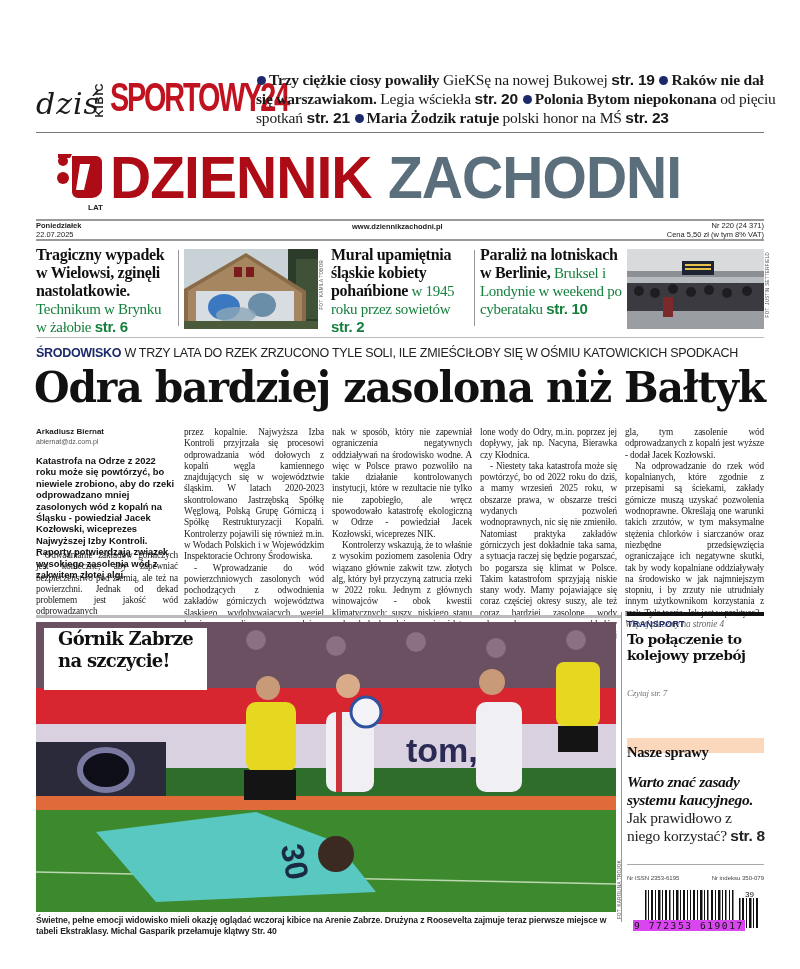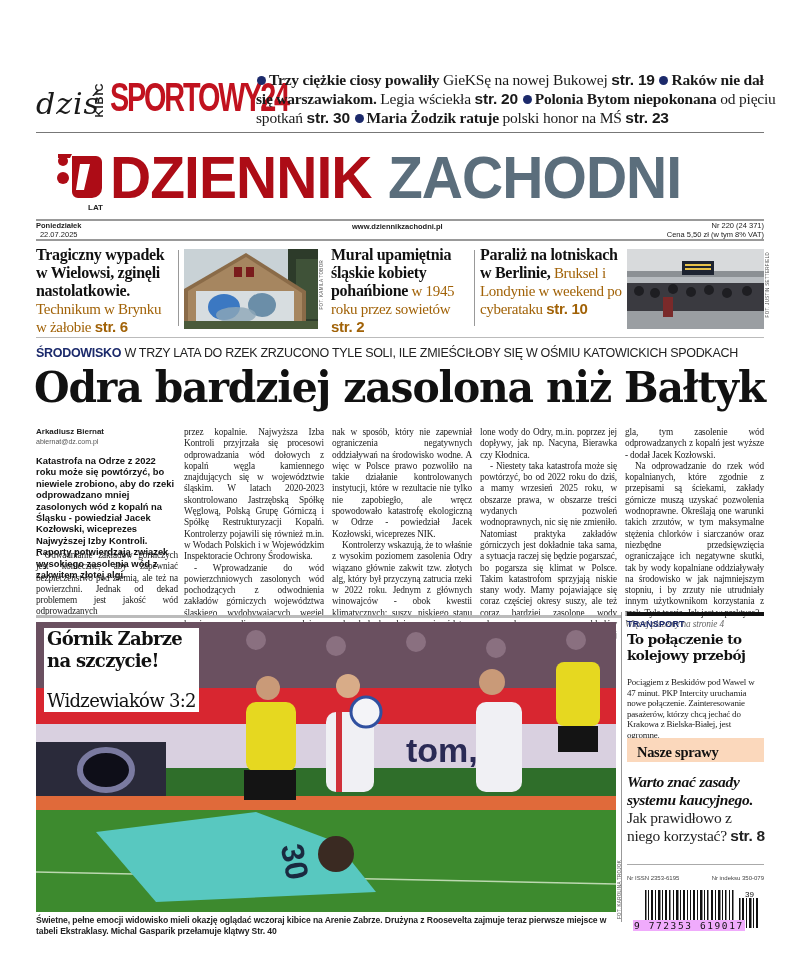--- a/index.html
+++ b/index.html
@@ -19,29 +19,29 @@
   .dot { display: inline-block; width: 9px; height: 9px; border-radius: 50%; background: #1c2a6b; margin: 0 3px 1px 1px; vertical-align: middle; }
   .rule-top { left: 36px; top: 132px; width: 728px; height: 1px; background: #777; }
 
   
   .logo-80 { left: 56px; top: 150px; width: 46px; height: 50px; }
   .logo-lat { left: 88px; top: 203px; font-family: "Liberation Sans", sans-serif; font-size: 8px; font-weight: bold; color: #222; }
   .mast-dziennik { left: 110px; top: 142px; font-family: "Liberation Sans", sans-serif; font-weight: bold; font-size: 60px; color: #ad0c16; letter-spacing: -1px; line-height: 72px; transform: scaleX(0.95); transform-origin: left top; }
   .mast-zachodni { left: 388px; top: 142px; font-family: "Liberation Sans", sans-serif; font-weight: bold; font-size: 60px; color: #5b6e7c; letter-spacing: -1px; line-height: 72px; transform: scaleX(0.95); transform-origin: left top; }
   .rule-mast1 { left: 36px; top: 219px; width: 728px; height: 2px; background: #999; }
   .rule-mast2 { left: 36px; top: 239px; width: 728px; height: 2px; background: #999; }
-  .meta { font-family: "Liberation Sans", sans-serif; font-size: 7.5px; line-height: 9px; color: #222; text-align: center; }
+  .meta { font-family: "Liberation Sans", sans-serif; font-size: 7.5px; line-height: 9px; color: #222; }
   .meta-left { left: 36px; top: 221px; }
   .meta-left .day { font-weight: bold; }
   .meta-center { left: 352px; top: 222px; font-weight: bold; }
   .meta-right { right: 36px; top: 221px; text-align: right; }
 
   
   .story-h { font-weight: bold; font-size: 16px; line-height: 17px; color: #111; letter-spacing: -0.3px; }
-  .story-b { font-size: 15px; line-height: 17px; color: #a16207; letter-spacing: -0.3px; }
+  .story-b { font-size: 15px; line-height: 17px; color: #15803d; letter-spacing: -0.3px; }
   .str { font-family: "Liberation Sans", sans-serif; font-weight: bold; }
   .s1 { left: 36px; top: 246px; width: 138px; }
   .vsep { width: 1px; background: #999; }
   .vs1 { left: 178px; top: 250px; height: 76px; }
   .img-mural { left: 184px; top: 249px; width: 134px; height: 80px; overflow: hidden; }
   .s2 { left: 331px; top: 246px; width: 138px; }
   .vs2 { left: 474px; top: 250px; height: 76px; }
   .s3 { left: 480px; top: 246px; width: 142px; }
   .img-airport { left: 627px; top: 249px; width: 137px; height: 80px; overflow: hidden; }
   .credit-v { font-family: "Liberation Sans", sans-serif; font-size: 4.5px; color: #555; writing-mode: vertical-rl; transform: rotate(180deg); letter-spacing: 0.3px; }
@@ -65,49 +65,49 @@
   .c5 { left: 625px; top: 427px; width: 139px; }
   .more { font-style: italic; color: #666; text-indent: 0 !important; }
 
   
   .side-topbar { left: 627px; top: 612px; width: 137px; height: 4px; background: #111; }
   .side-sec { left: 627px; top: 619px; font-family: "Liberation Sans", sans-serif; font-weight: bold; font-size: 9px; color: #1c2a6b; letter-spacing: 0.2px; }
   .side-h { left: 627px; top: 631px; width: 137px; font-family: "DejaVu Serif", serif; font-weight: bold; font-size: 13.5px; line-height: 16px; color: #111; letter-spacing: -0.5px; }
   .side-b { left: 627px; top: 677px; width: 137px; font-size: 9px; line-height: 10.6px; color: #222; letter-spacing: -0.2px; }
   .side-b .read { font-style: italic; color: #777; }
   .vs-side { left: 621px; top: 612px; height: 310px; }
-  .nasze { left: 627px; top: 738px; width: 137px; height: 24px; background: #fbd8bc; font-weight: bold; font-size: 14.5px; line-height: 28px; padding-left: 10px; color: #111; letter-spacing: -0.3px; }
+  .nasze { left: 627px; top: 738px; width: 137px; height: 15px; background: #fbd8bc; font-weight: bold; font-size: 14.5px; line-height: 28px; padding-left: 0; color: #111; letter-spacing: -0.3px; }
   .warto { left: 627px; top: 773px; width: 140px; font-size: 15.5px; line-height: 18px; color: #222; letter-spacing: -0.3px; }
   .warto b { color: #111; font-style: italic; }
   .rule-side { left: 627px; top: 864px; width: 137px; height: 1px; background: #aaa; }
   .issn { left: 627px; top: 875px; font-family: "Liberation Sans", sans-serif; font-size: 6px; color: #444; }
   .index { right: 36px; top: 875px; font-family: "Liberation Sans", sans-serif; font-size: 6px; color: #444; }
   .barcode { left: 633px; top: 890px; width: 130px; height: 40px; }
-  .bc-num { left: 633px; top: 920px; font-family: "DejaVu Sans Mono", monospace; font-size: 9.5px; color: #111; letter-spacing: 1.6px; background: #f0abfc; padding: 0 1px; }
+  .bc-num { left: 633px; top: 920px; font-family: "DejaVu Sans Mono", monospace; font-size: 9.5px; color: #111; letter-spacing: 1.6px; background: #d946ef; padding: 0 1px; }
 
   
   .photo { left: 36px; top: 622px; width: 580px; height: 290px; overflow: hidden; }
   .photo-title { left: 44px; top: 628px; background: #fff; }
-  .photo-title div { font-family: "DejaVu Serif", serif; font-size: 18px; line-height: 22px; color: #111; letter-spacing: -0.7px; background: #fff; display: inline-block; padding: 0 3px; }
+  .photo-title div { font-family: "DejaVu Serif", serif; font-size: 18px; line-height: 22px; color: #111; letter-spacing: -0.7px; background: #fff; display: inline-block; padding: 0 14px; }
   .photo-title div.b { font-weight: bold; }
   .caption { left: 36px; top: 915px; width: 585px; font-family: "Liberation Sans", sans-serif; font-weight: bold; font-size: 8.6px; line-height: 11px; color: #222; letter-spacing: -0.1px; }
   .rule-sep { left: 36px; top: 615px; width: 585px; height: 3px; background: #bbb; }
 </style>
 </head>
 <body>
 
 <div class="abs teaser-dzis">dziś</div>
 <div class="abs teaser-kibic">
     <span>KIBIC</span>
   </div>
 <div class="abs teaser-sportowy">SPORTOWY24</div>
 <div class="abs teaser-text">
   <span><span class="dot"></span><b>Trzy ciężkie ciosy powaliły</b><span> GieKSę na nowej Bukowej </span><span class="str">str. 19</span></span>
   <span><span class="dot"></span><b>Raków nie dał się warszawiakom.</b><span> Legia wściekła </span><span class="str">str. 20</span></span>
-  <span><span class="dot"></span><b>Polonia Bytom niepokonana</b><span> od pięciu spotkań </span><span class="str">str. 30</span></span>
+  <span><span class="dot"></span><b>Polonia Bytom niepokonana</b><span> od pięciu spotkań </span><span class="str">str. 21</span></span>
   <span><span class="dot"></span><b>Maria Żodzik ratuje</b><span> polski honor na MŚ </span><span class="str">str. 23</span></span>
 </div>
 <div class="abs rule-top"></div>
 
 <svg class="abs logo-80" viewBox="0 0 46 50">
   <circle cx="7" cy="11" r="5" fill="#ad0c16"></circle>
   <circle cx="7" cy="28" r="6" fill="#ad0c16"></circle>
   <path d="M16 6 h24 a6 6 0 0 1 6 6 v26 a10 10 0 0 1 -10 10 h-14 a6 6 0 0 1 -6 -6 z" fill="#ad0c16"></path>
   <path d="M24 14 h10 l-6 26 h-8 z" fill="#fff"></path>
   <path d="M2 4 h14 l-2 4 h-12 z" fill="#ad0c16"></path>
@@ -237,31 +237,30 @@
   <rect x="520" y="40" width="44" height="64" rx="8" fill="#e6d820"></rect>
   <rect x="522" y="104" width="40" height="26" fill="#141414"></rect>
   <polygon points="60,210 220,190 300,220 340,270 120,280" fill="#58c8c0"></polygon>
   <text x="250" y="262" font-family="Liberation Sans, sans-serif" font-weight="bold" font-size="32" fill="#1a2a40" transform="rotate(80 270 240)">30</text>
   <circle cx="300" cy="232" r="18" fill="#3a2a22"></circle>
 </svg>
 <div class="abs photo-title">
   <div class="b">Górnik Zabrze</div><br>
   <div class="b">na szczycie!</div><br>
   <br>
-  <div>Widzewiaków 3:2</div>
 </div>
 <div class="abs credit-v" style="left:617px; top:860px;">FOT. KAROLINA TROJOK</div>
 <div class="abs caption">Świetne, pełne emocji widowisko mieli okazję oglądać wczoraj kibice na Arenie Zabrze. Drużyna z Roosevelta zajmuje teraz pierwsze miejsce w tabeli Ekstraklasy. Michal Gasparik przełamuje klątwy Str. 40</div>
 
 <div class="abs vsep vs-side"></div>
 <div class="abs side-topbar"></div>
 <div class="abs side-sec">TRANSPORT</div>
 <div class="abs side-h">To połączenie to kolejowy przebój</div>
 <div class="abs side-b">
-  <span>Pociągiem z Beskidów pod Wawel w 47 minut. PKP Intercity uruchamia nowe połączenie. Zainteresowanie pasażerów, którzy chcą jechać do Krakowa z Bielska-Białej, jest ogromne.</span><br>
+  <br>
   <span class="read">Czytaj str. 7</span>
 </div>
 <div class="abs nasze">Nasze sprawy</div>
 <div class="abs warto">
   <b>Warto znać zasady systemu kaucyjnego.</b><span> Jak prawidłowo z niego korzystać? </span><span class="str">str. 8</span>
 </div>
 <div class="abs rule-side"></div>
 <div class="abs issn">Nr ISSN 2353-6195</div>
 <div class="abs index">Nr indeksu 350-079</div>
 <svg class="abs barcode" viewBox="0 0 130 40">

